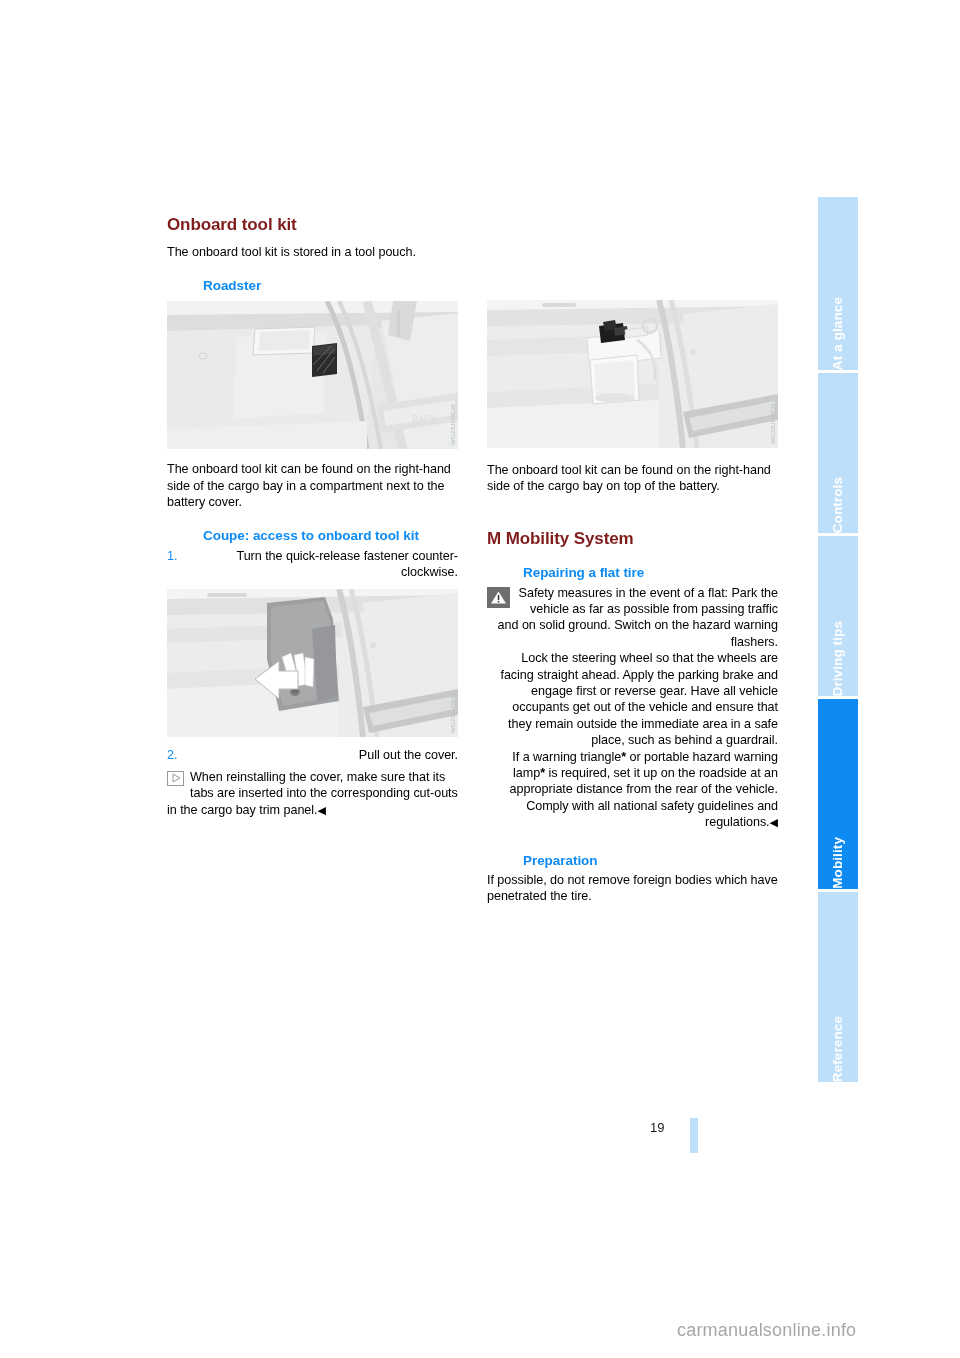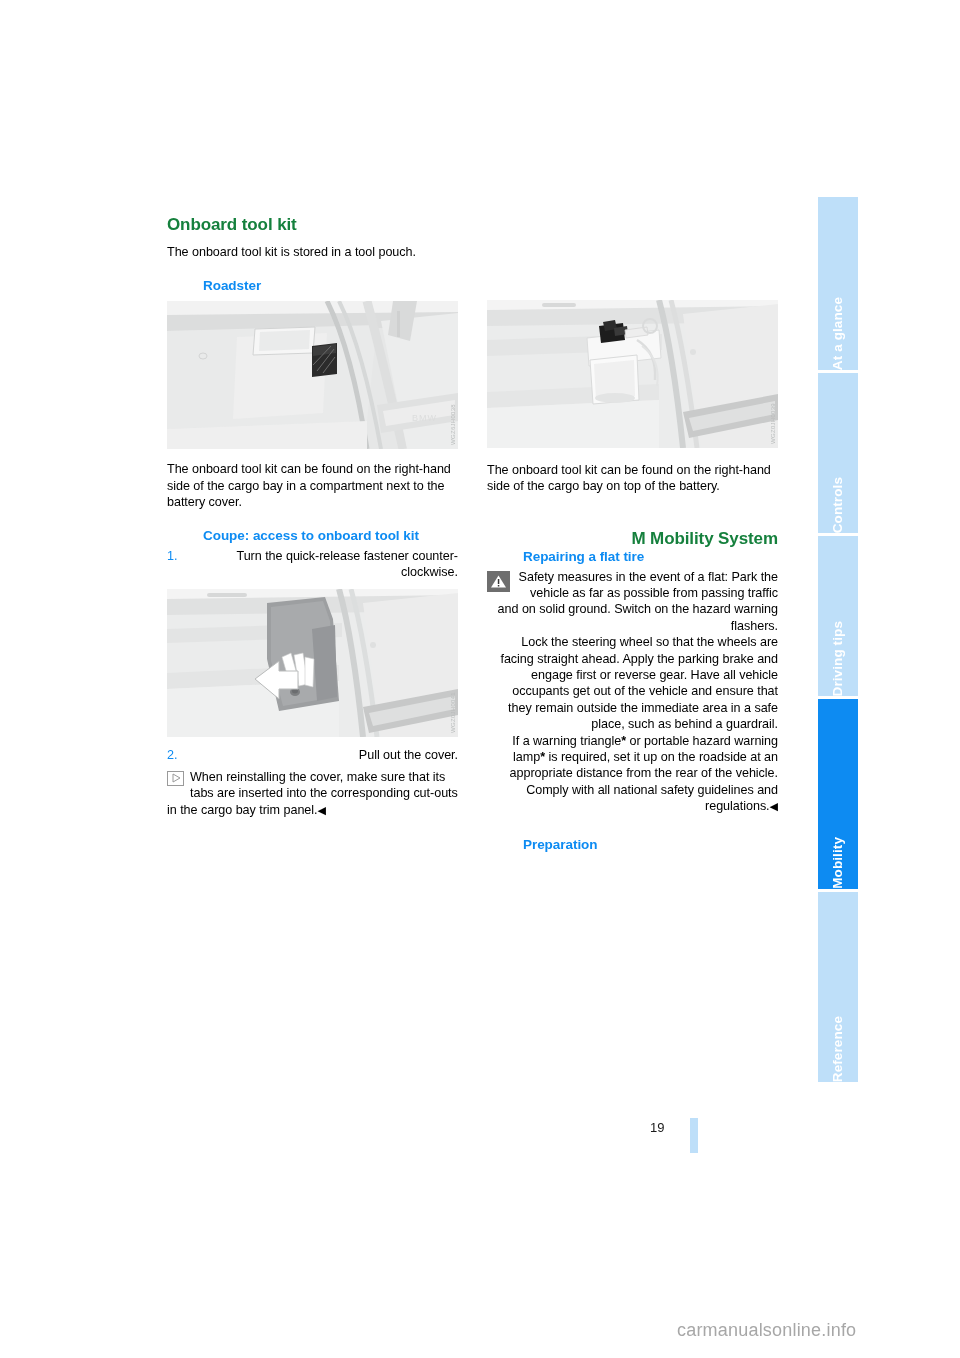--- a/index.html
+++ b/index.html
@@ -66,21 +66,21 @@
 
   h1.title {
     color: #0d8bf2;
     font-size: 27px;
     font-weight: bold;
     letter-spacing: -0.3px;
     line-height: 1.1;
     margin-bottom: 46px;
   }
   h2.sect {
-    color: #15803d;
+    color: #7f1d1d;
     font-size: 17px;
     font-weight: bold;
     letter-spacing: -0.1px;
     line-height: 1.15;
     margin-bottom: 9px;
   }
   h3.sub {
     color: #0d8bf2;
     font-size: 13.5px;
     font-weight: bold;
@@ -350,21 +350,21 @@
         <path d="M196 14 L291 4 L291 148 L214 148 Z" fill="#ececec"></path>
         <ellipse cx="206" cy="52" rx="3" ry="3" fill="#e0e1e1"></ellipse>
         <path d="M196 112 L291 94 L291 120 L202 138 Z" fill="#c9caca"></path>
         <path d="M202 118 L288 101 L288 114 L206 131 Z" fill="#dfe0e0"></path>
       </svg>
       <span class="code">WGZ0JH0039</span>
     </div>
 
     <p class="body" style="margin-top:14px; margin-bottom:34px;">The onboard tool kit can be found on the right-hand side of the cargo bay on top of the battery.</p>
 
-    <h2 class="sect" style="margin-bottom:1px;text-align:right;">M Mobility System</h2>
+    <h2 class="sect" style="margin-bottom:17px;">M Mobility System</h2>
 
     <h3 class="sub">Repairing a flat tire</h3>
 
 
     <div class="warn">
       <span class="warn-icon">
         <svg width="17" height="15" viewBox="0 0 17 15">
           <path d="M8.5 1.5 L16 13.5 L1 13.5 Z" fill="#ffffff"></path>
           <rect x="7.8" y="5" width="1.5" height="5" fill="#333333"></rect>
           <rect x="7.8" y="11" width="1.5" height="1.5" fill="#333333"></rect>
@@ -372,20 +372,21 @@
       </span>
       <span>Safety measures in the event of a flat: Park the vehicle as far as possible from passing traffic and on solid ground. Switch on the hazard warning flashers.</span>
       <br>
       <span>Lock the steering wheel so that the wheels are facing straight ahead. Apply the parking brake and engage first or reverse gear. Have all vehicle occupants get out of the vehicle and ensure that they remain outside the immediate area in a safe place, such as behind a guardrail.</span>
       <br>
       <span>If a warning triangle</span><span style="font-weight:bold;">*</span><span> or portable hazard warning lamp</span><span style="font-weight:bold;">*</span><span> is required, set it up on the roadside at an appropriate distance from the rear of the vehicle. Comply with all national safety guidelines and regulations.</span><span class="end-mark">◀</span>
     </div>
 
     <h3 class="sub" style="margin-top:22px;">Preparation</h3>
 
+    <p class="body">If possible, do not remove foreign bodies which have penetrated the tire.</p>
 
   </div>
 
   <div class="pagenum">19</div>
   <div class="pagebar"></div>
   <div class="watermark">carmanualsonline.info</div>
 
 </div>
 
 </body></html>

